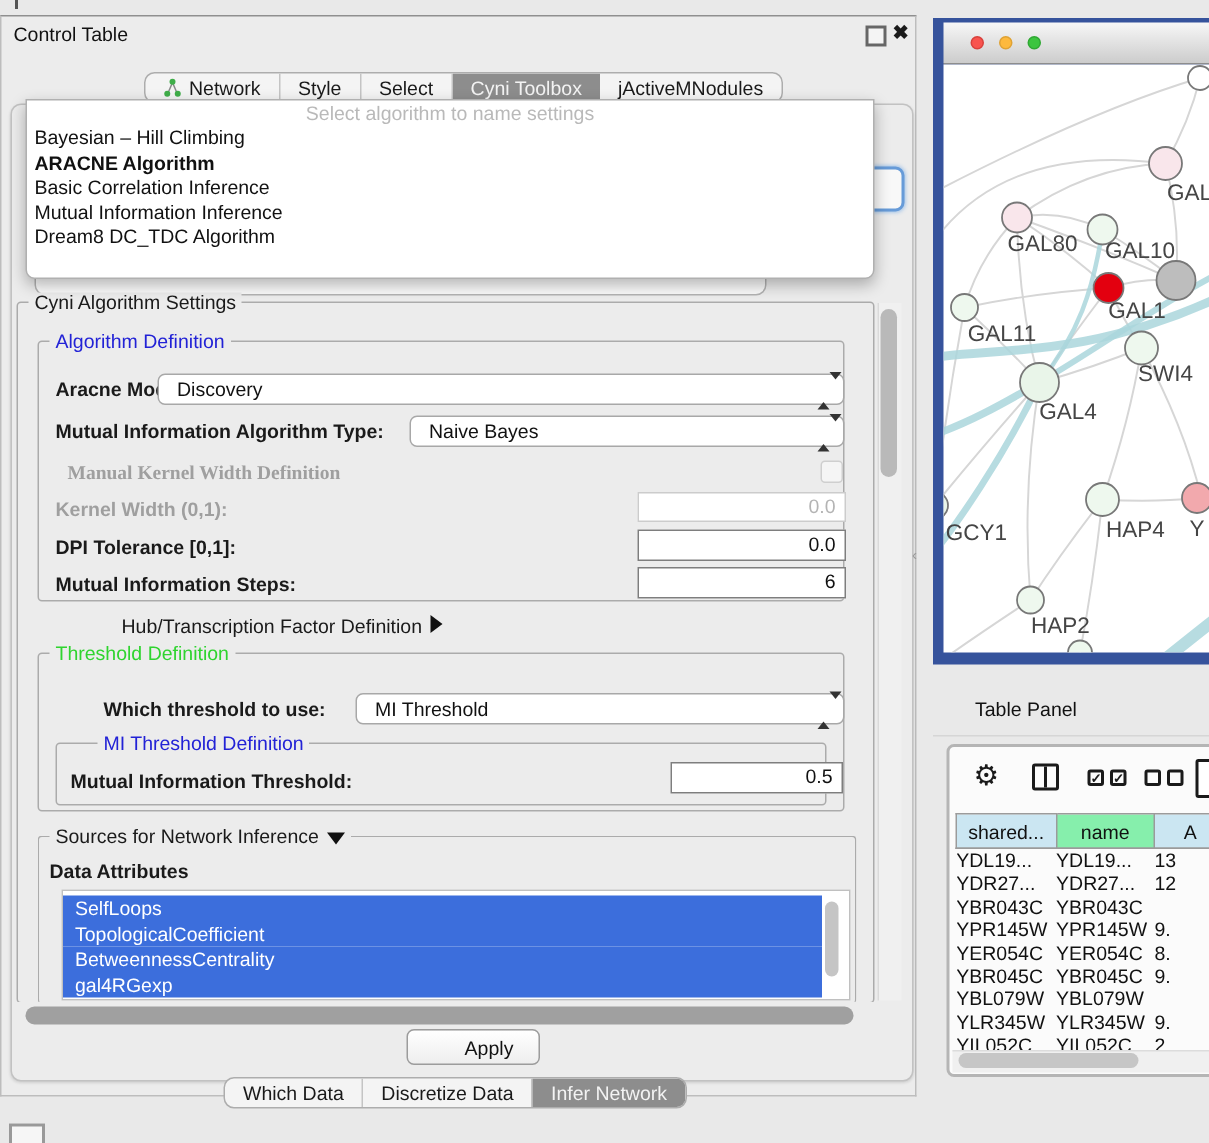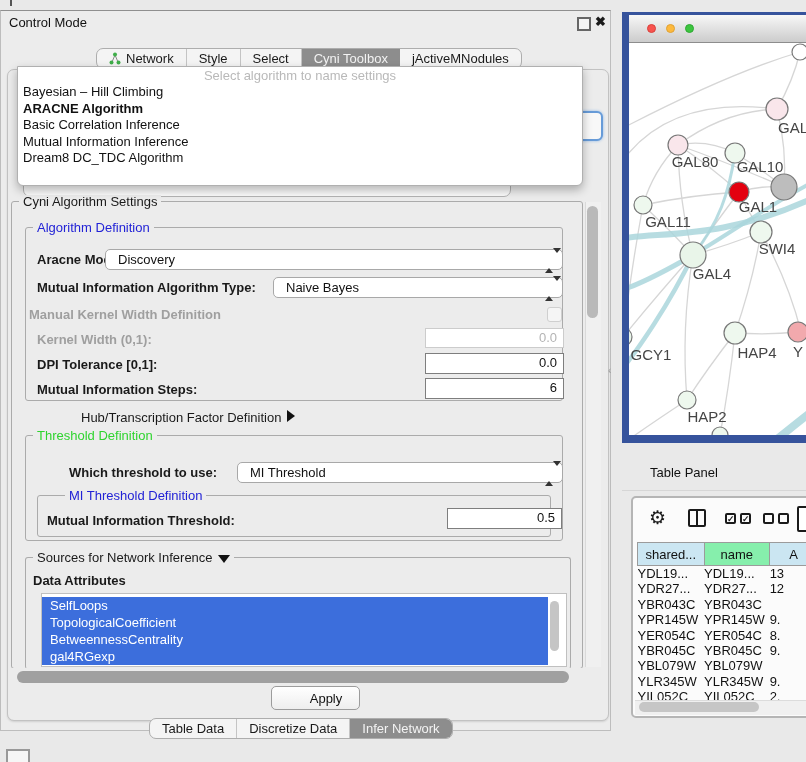--- a/index.html
+++ b/index.html
@@ -118,21 +118,21 @@
   #top-tick{left:10px;top:0;width:2px;height:6px;background:#555;}
   #divider-chevron{left:608px;top:365px;font-size:10px;color:#9a9a9a;}
 </style>
 </head>
 <body>
 
 <div class="abs" id="top-tick"></div>
 
 <div class="abs" id="cpanel">
   <div class="abs" id="cp-titlebar">
-    <span class="abs" id="cp-title">Control Mode</span>
+    <span class="abs" id="cp-title">Control Table</span>
     <span class="abs" id="cp-float"></span>
     <span class="abs" id="cp-close">✖</span>
   </div>
 
   <div class="abs tabstrip" id="top-tabs">
       <div class="tab">
         <span class="ticon">
           <svg width="12" height="13" viewBox="0 0 12 13">
             <line x1="3" y1="10" x2="6" y2="3" stroke="#888" stroke-width="1"></line>
             <line x1="6" y1="3" x2="9" y2="10" stroke="#888" stroke-width="1"></line>
@@ -173,21 +173,21 @@
     <span>Discovery</span>
     <span class="arrows"><span class="arr-up"></span><span class="arr-dn"></span></span>
   </div>
 
   <span class="lbl" style="left:36px;top:269px;">Mutual Information Algorithm Type:</span>
   <div class="combo" style="left:272px;top:266px;width:290px;">
     <span>Naive Bayes</span>
     <span class="arrows"><span class="arr-up"></span><span class="arr-dn"></span></span>
   </div>
 
-  <span class="lbl dis" style="left:28px;top:296px;">Manual Kernel Width Definition</span>
+  <span class="lbl dis" style="left:44px;top:296px;font-family:Liberation Serif, serif;">Manual Kernel Width Definition</span>
   <span class="abs" id="kcheck"></span>
 
   <span class="lbl dis" style="left:36px;top:321px;">Kernel Width (0,1):</span>
   <div class="field dis" style="left:424px;top:317px;width:139px;">0.0</div>
 
   <span class="lbl" style="left:36px;top:346px;">DPI Tolerance [0,1]:</span>
   <div class="field" style="left:424px;top:342px;width:139px;height:21px;">0.0</div>
 
   <span class="lbl" style="left:36px;top:371px;">Mutual Information Steps:</span>
   <div class="field" style="left:424px;top:367px;width:139px;height:21px;">6</div>
@@ -225,21 +225,21 @@
 
   <div class="abs" id="v-scroll-track"></div>
   <div class="abs" id="v-scroll-thumb"></div>
   <div class="abs" id="h-scroll-track"></div>
   <div class="abs" id="h-scroll-thumb"></div>
 
   <div class="abs" id="apply-btn">Apply</div>
 
   <div class="abs tabstrip" id="bottom-tabs">
       <div class="tab">
-        <span>Table Data</span>
+        <span>Which Data</span>
       </div>
       <div class="tab">
         <span>Discretize Data</span>
       </div>
       <div class="tab sel">
         <span>Infer Network</span>
       </div>
     </div>
 
   <div class="abs" id="dropdown">

